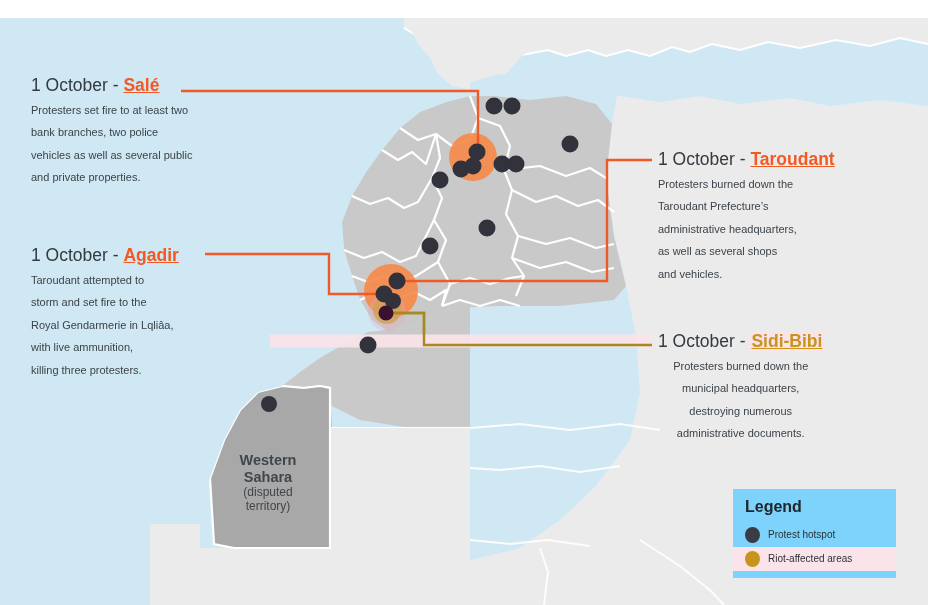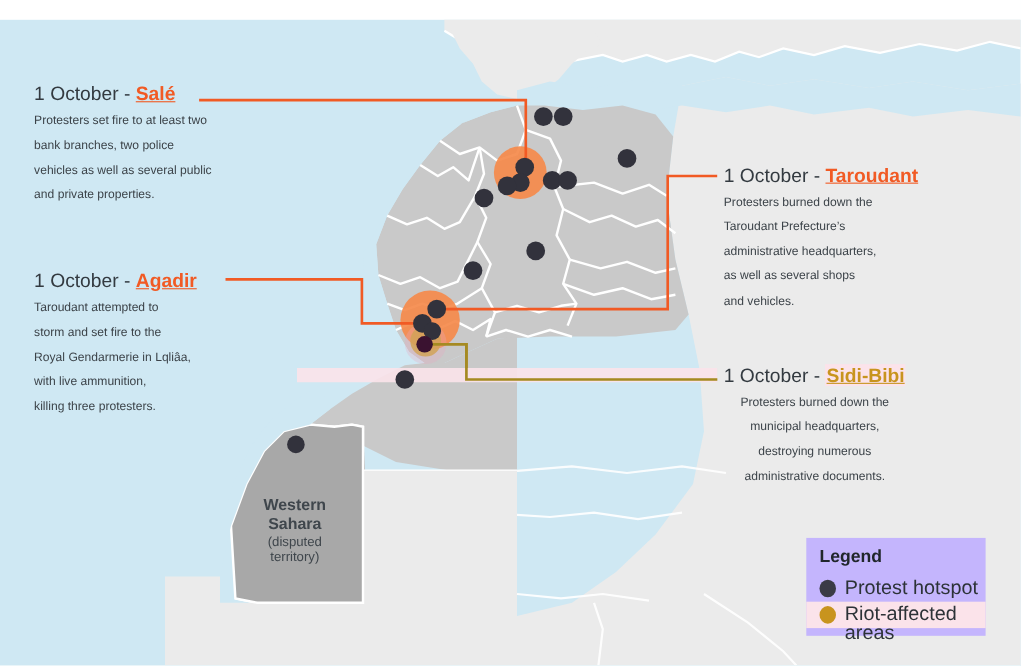--- a/index.html
+++ b/index.html
@@ -40,35 +40,35 @@
   #ws-label{
     position:absolute;left:222px;top:452px;width:92px;text-align:center;
     color:#3f464c;
   }
   #ws-label .big{display:block;font-size:14.5px;line-height:16.5px;font-weight:700;}
   #ws-label .small{display:block;font-size:12px;line-height:14px;font-weight:400;}
 
   
   #legend{
     position:absolute;left:733px;top:489px;width:163px;height:89px;
-    background:#c4b5fd;
+    background:#7dd3fc;
   }
   #legend .ltitle{
     position:absolute;left:12px;top:9px;font-size:16px;font-weight:700;color:#20262b;
   }
   #legend .lrow{position:absolute;left:0;height:24px;width:163px;}
   #legend .lrow.r1{top:34px;}
   #legend .lrow.r2{top:58px;background:#fbe3ea;}
   #legend .swatch{
     position:absolute;left:12px;top:4px;width:15px;height:16px;border-radius:50%;
   }
   #legend .sw-hot{background:#3b3b46;}
   #legend .sw-riot{background:#c8941e;}
   #legend .ltxt{
-    position:absolute;left:35px;top:3px;font-size:18px;line-height:17px;color:#2c3237;
+    position:absolute;left:35px;top:3px;font-size:10px;line-height:17px;color:#2c3237;
   }
 </style>
 </head>
 <body>
 
 <div id="stage">
 
   <svg class="layer" viewBox="0 0 928 605" width="928" height="605" xmlns="http://www.w3.org/2000/svg" aria-hidden="true">
 
     <rect x="0" y="0" width="928" height="18" fill="#ffffff"></rect>

